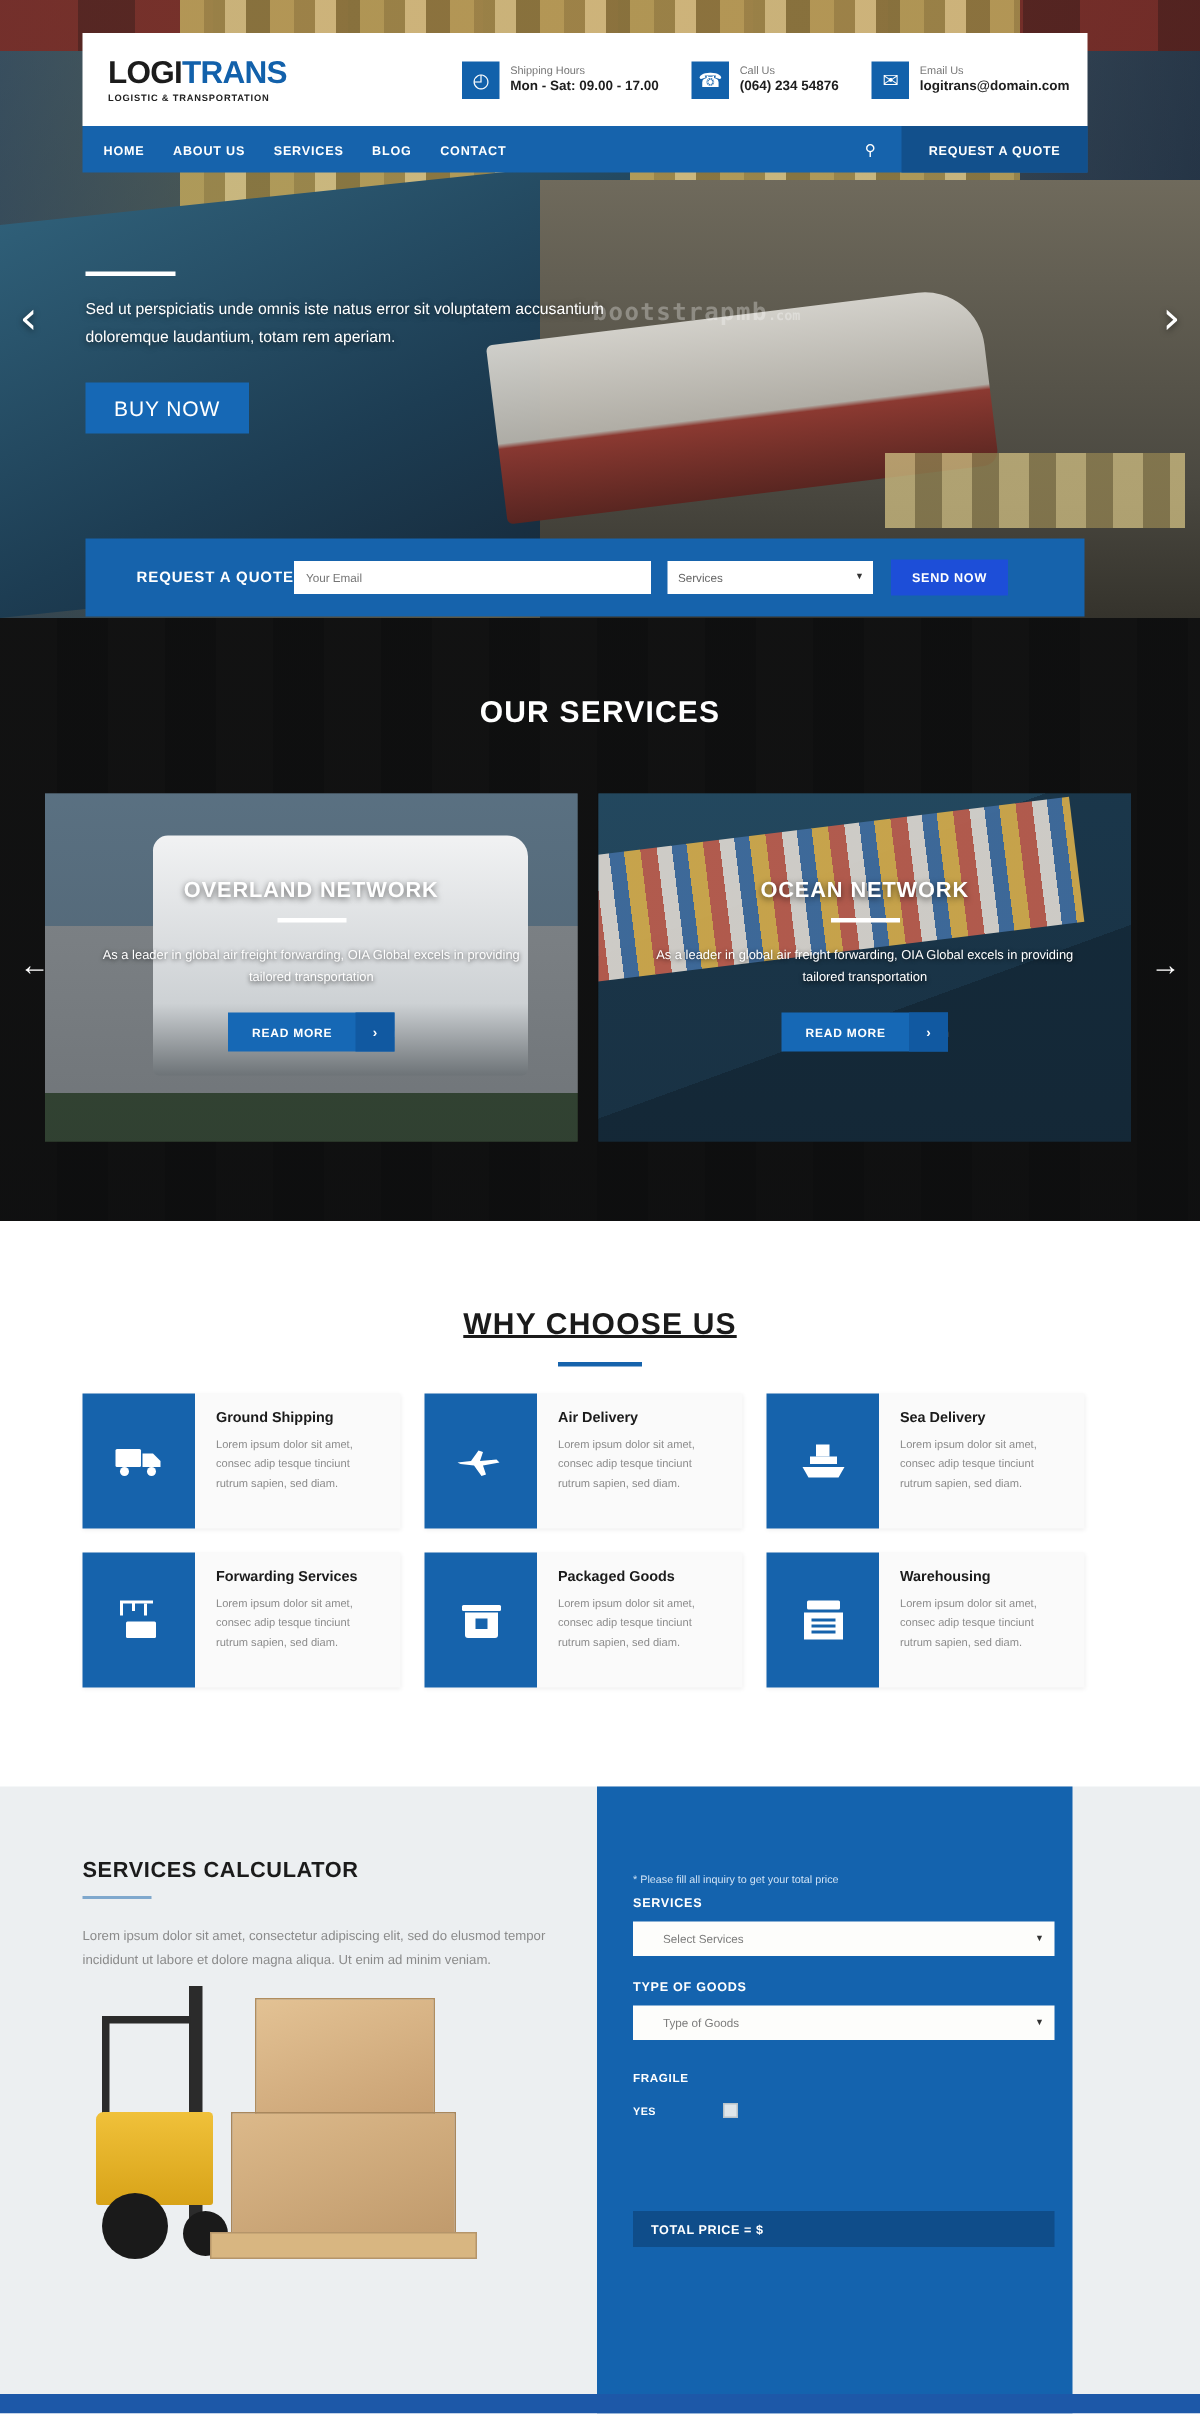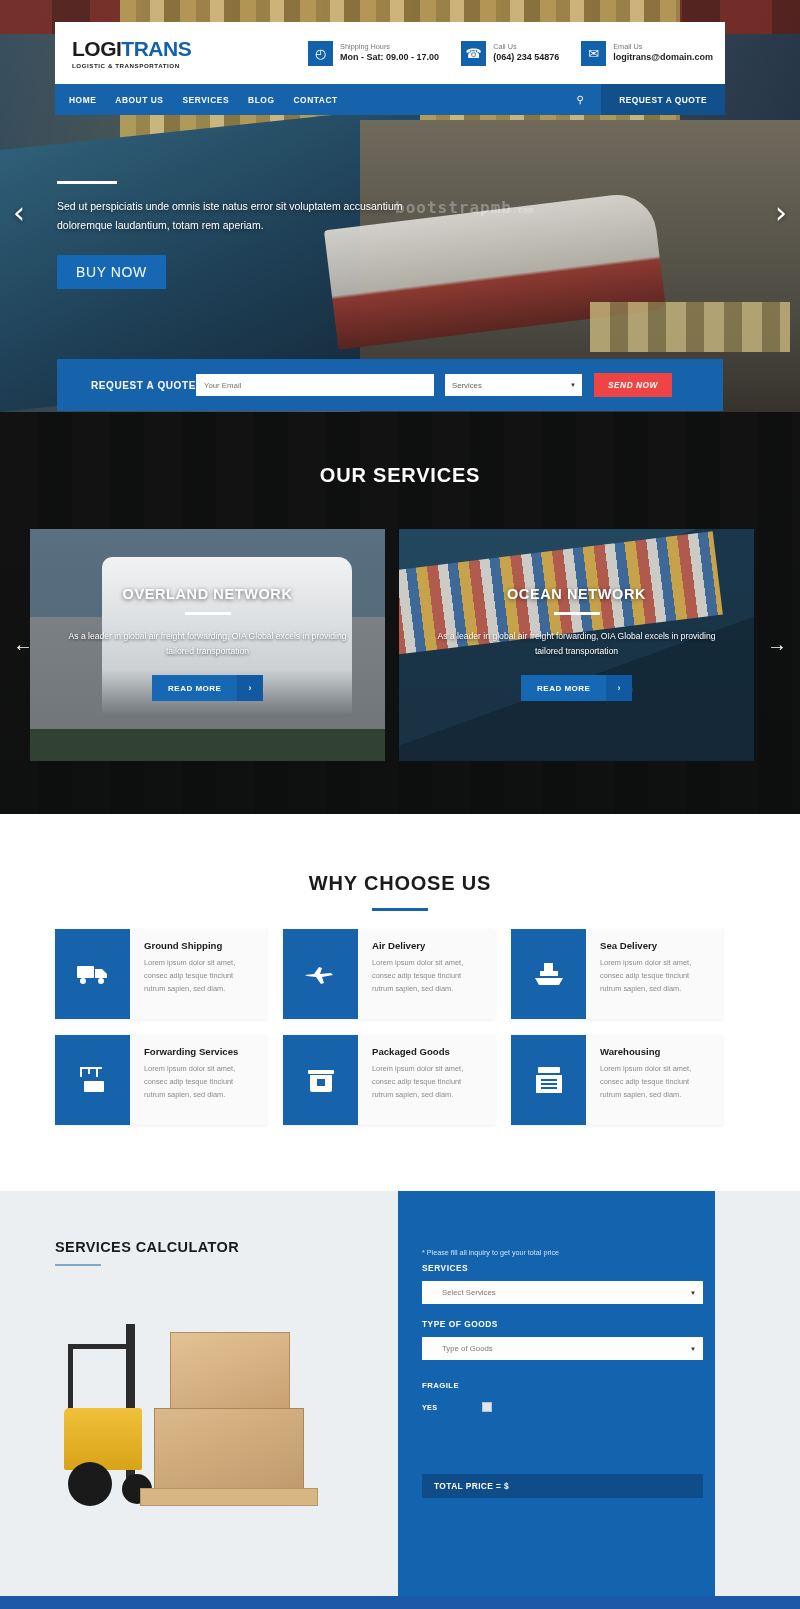--- a/index.html
+++ b/index.html
@@ -139,22 +139,22 @@
     font-size:7.8px; color:#888; padding:0 8px;
     font-family:"Liberation Sans", sans-serif;
   }
   .qs-select {
     width:137px; height:22px; background:#fff; margin-left:11px;
     font-size:7.8px; color:#666; padding:0 7px;
     display:flex; align-items:center; position:relative;
   }
   .qs-select .caret { position:absolute; right:6px; font-size:6px; color:#333; }
   .qs-send {
-    background:#ef4444; color:#fff; font-size:8.4px; font-weight:bold;
-    letter-spacing:.5px; margin-left:12px; padding:7px 14px;font-style:italic;
+    background:#1d4ed8; color:#fff; font-size:8.4px; font-weight:bold;
+    letter-spacing:.5px; margin-left:12px; padding:7px 14px;
   }
 
   
   .services {
     position:absolute; top:412px; left:0; width:800px; height:402px;
     background:#111315; overflow:hidden;
   }
   .services .bg-dark {
     position:absolute; inset:0;
     background:
@@ -212,21 +212,21 @@
   .wm-card small { font-size:8px; }
   .svc-arrow-l, .svc-arrow-r {
     position:absolute; top:222px; color:#fff; font-size:20px; z-index:6; line-height:1;
   }
   .svc-arrow-l { left:13px; } .svc-arrow-r { right:13px; }
 
   
   .why { position:absolute; top:814px; left:0; width:800px; height:377px; background:#fff; }
   .sec-title-dark {
     text-align:center; padding-top:58px; color:#1b1b1b;
-    font-size:20px; font-weight:bold; letter-spacing:.8px;
+    font-size:20px; font-weight:bold; letter-spacing:.8px;text-decoration:underline;
   }
   .rule-dark { width:56px; height:3px; background:#1663ac; margin:13px auto 0; }
   .feat-grid {
     position:absolute; top:115px; left:55px; width:670px;
     display:grid; grid-template-columns:repeat(3,212px); gap:16px 16px;
   }
   .feat-card { display:flex; height:90px; background:#fafafa; box-shadow:0 1px 3px rgba(0,0,0,.07); }
   .feat-icon {
     width:75px; flex:0 0 75px; background:#1663ac; color:#fff;
     display:flex; align-items:center; justify-content:center;
@@ -498,20 +498,21 @@
       </div>
     </div>
 
   </div>
 </div>
 
 <div class="calc">
   <div class="calc-left">
     <div class="calc-title">SERVICES CALCULATOR</div>
     <div class="calc-rule"></div>
+    <div class="calc-text">Lorem ipsum dolor sit amet, consectetur adipiscing elit, sed do elusmod tempor incididunt ut labore et dolore magna aliqua. Ut enim ad minim veniam.</div>
   </div>
 
   <div class="forklift">
     <div class="fk-box1"></div>
     <div class="fk-box2"></div>
     <div class="fk-mast"></div>
     <div class="fk-cage"></div>
     <div class="fk-body"></div>
     <div class="fk-wheel fk-w1"></div>
     <div class="fk-wheel fk-w2"></div>

